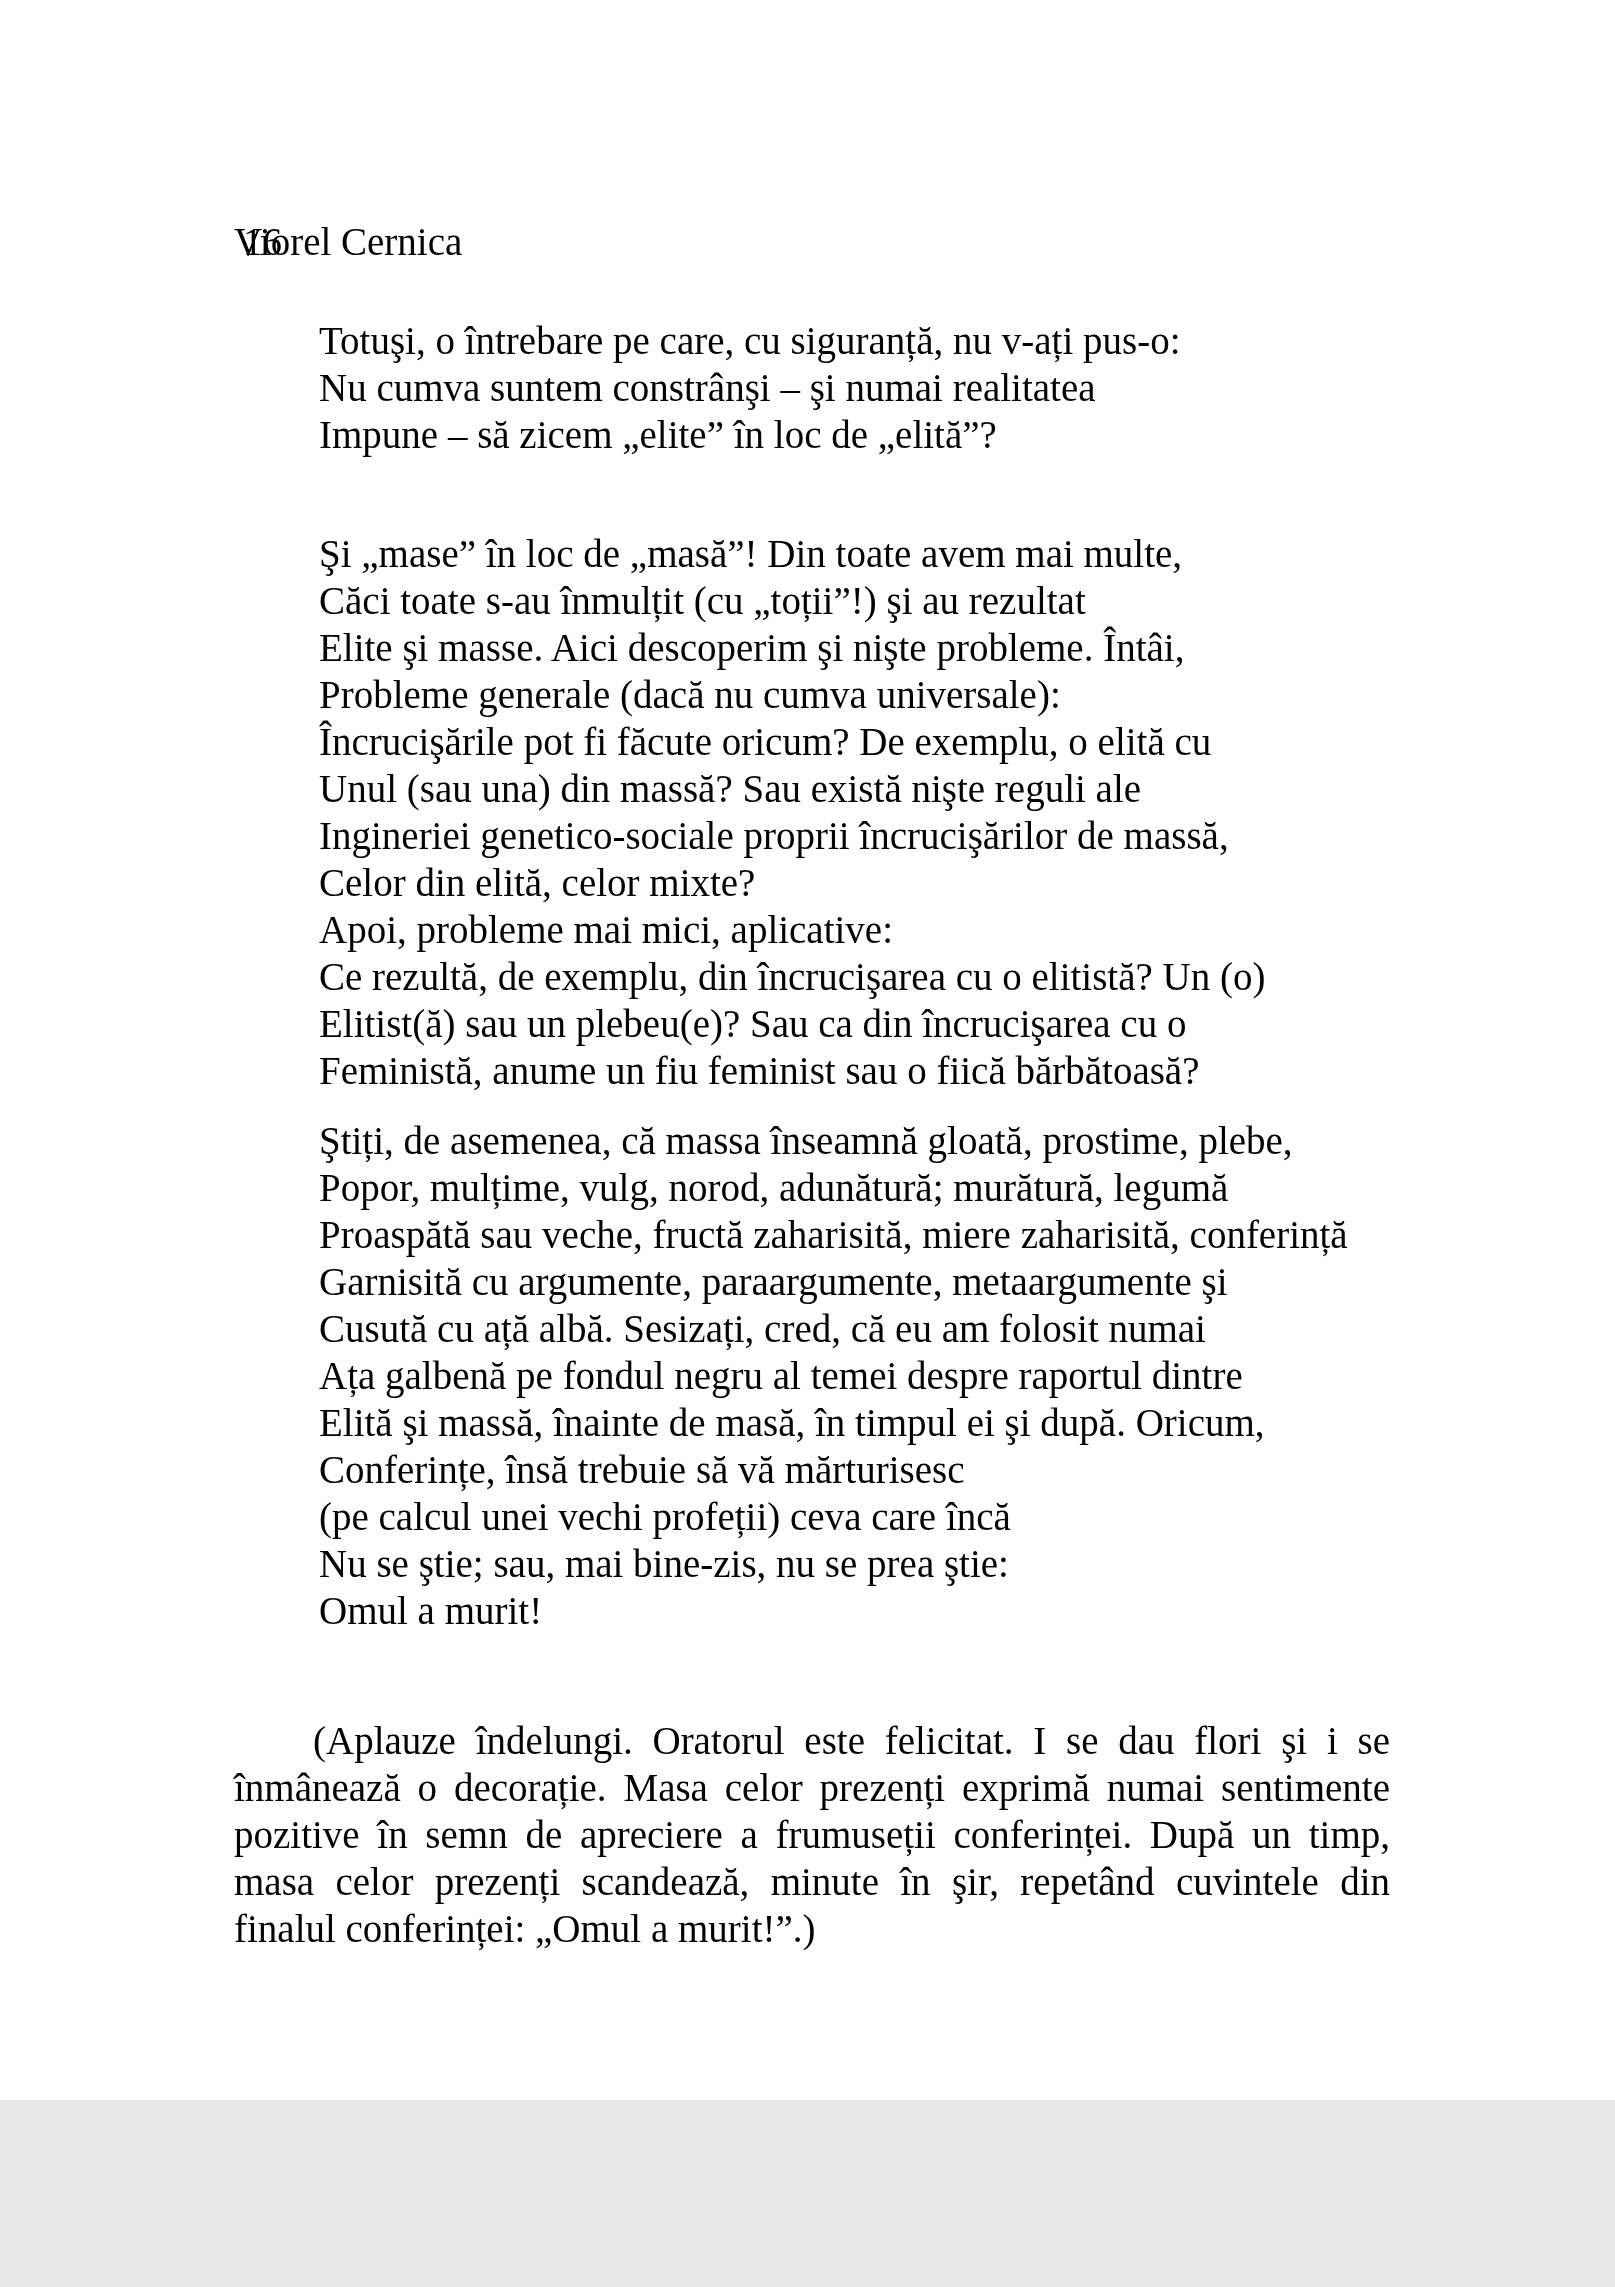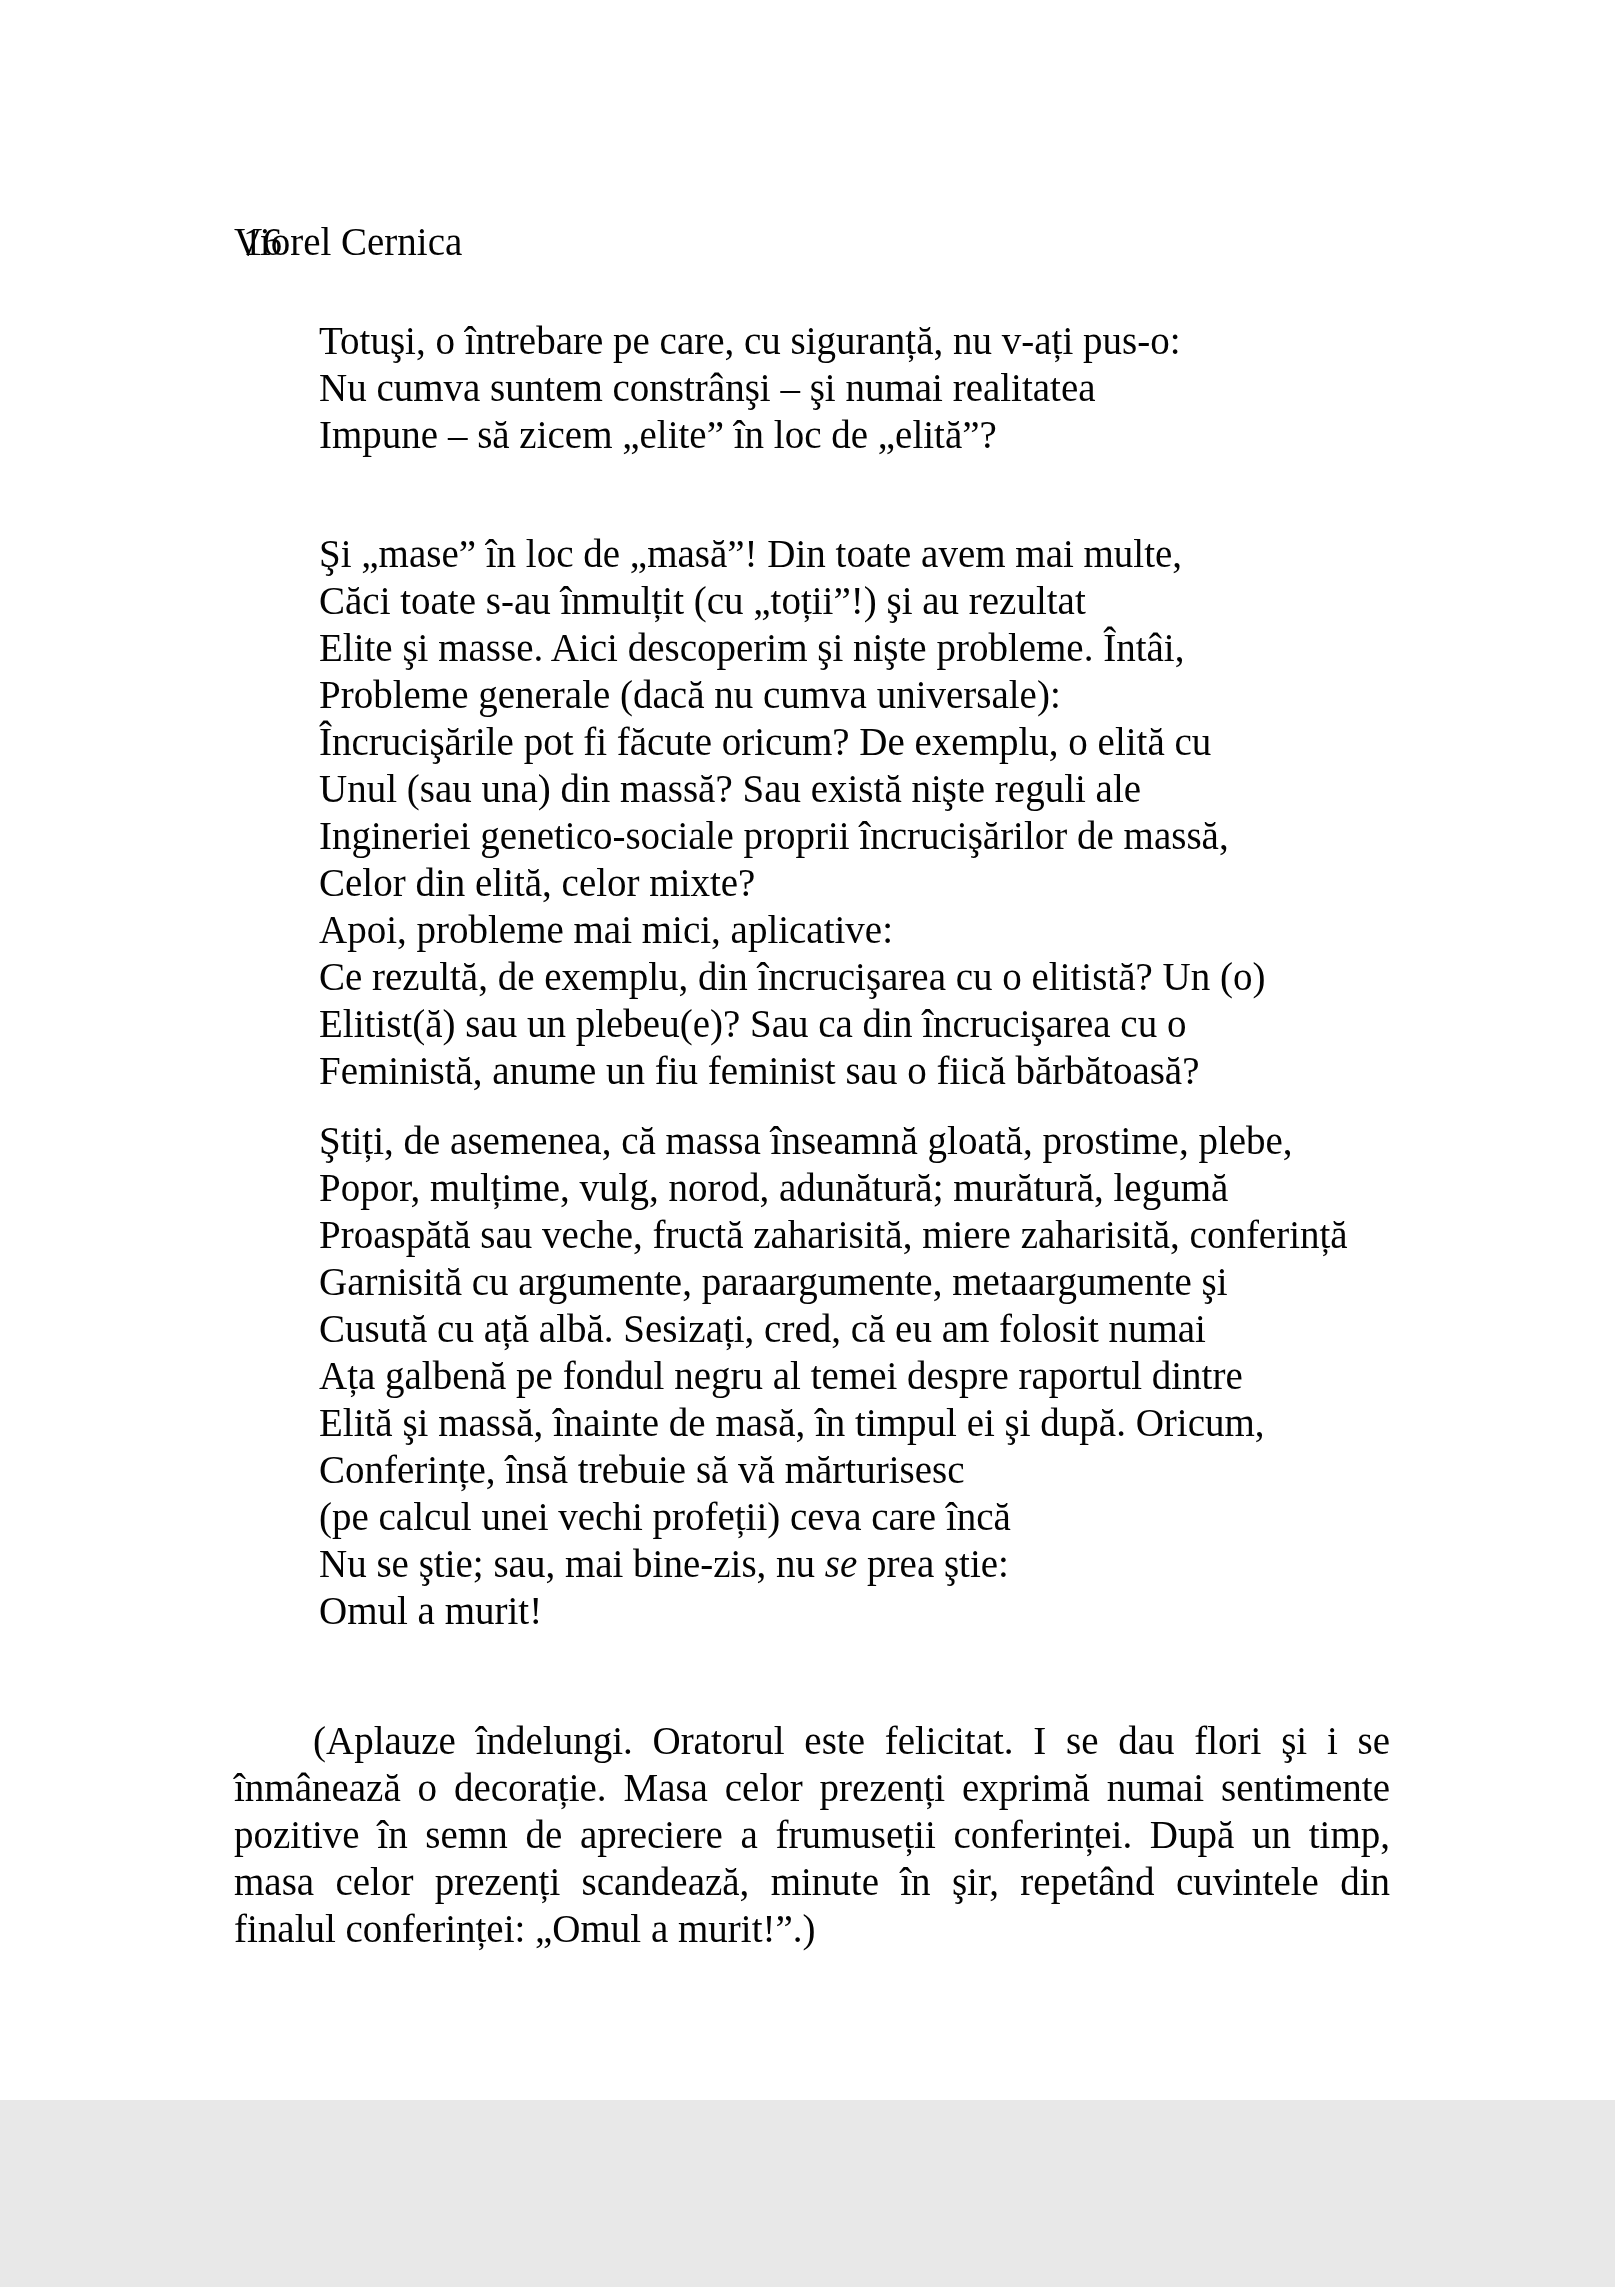--- a/index.html
+++ b/index.html
@@ -25,21 +25,21 @@
   }
   .verse { padding-left:85px; }
   .vline { white-space:nowrap; }
   #stanza-1 { top:317px; }
   #stanza-2 { top:530px; }
   #stanza-3 { top:1117px; }
   #closing  { top:1717px; }
   .jline { text-align:justify; text-align-last:justify; }
   .jfirst { text-indent:79px; }
   .jlast  { text-align:left; }
-  .ital   { font-style:italic; }
+  .ital   { }
 </style>
 </head>
 <body>
 
 <div class="page">
 
   <div class="pagenum">16</div>
   <div class="runtitle">Viorel Cernica</div>
 
   <div class="block verse" id="stanza-1">

